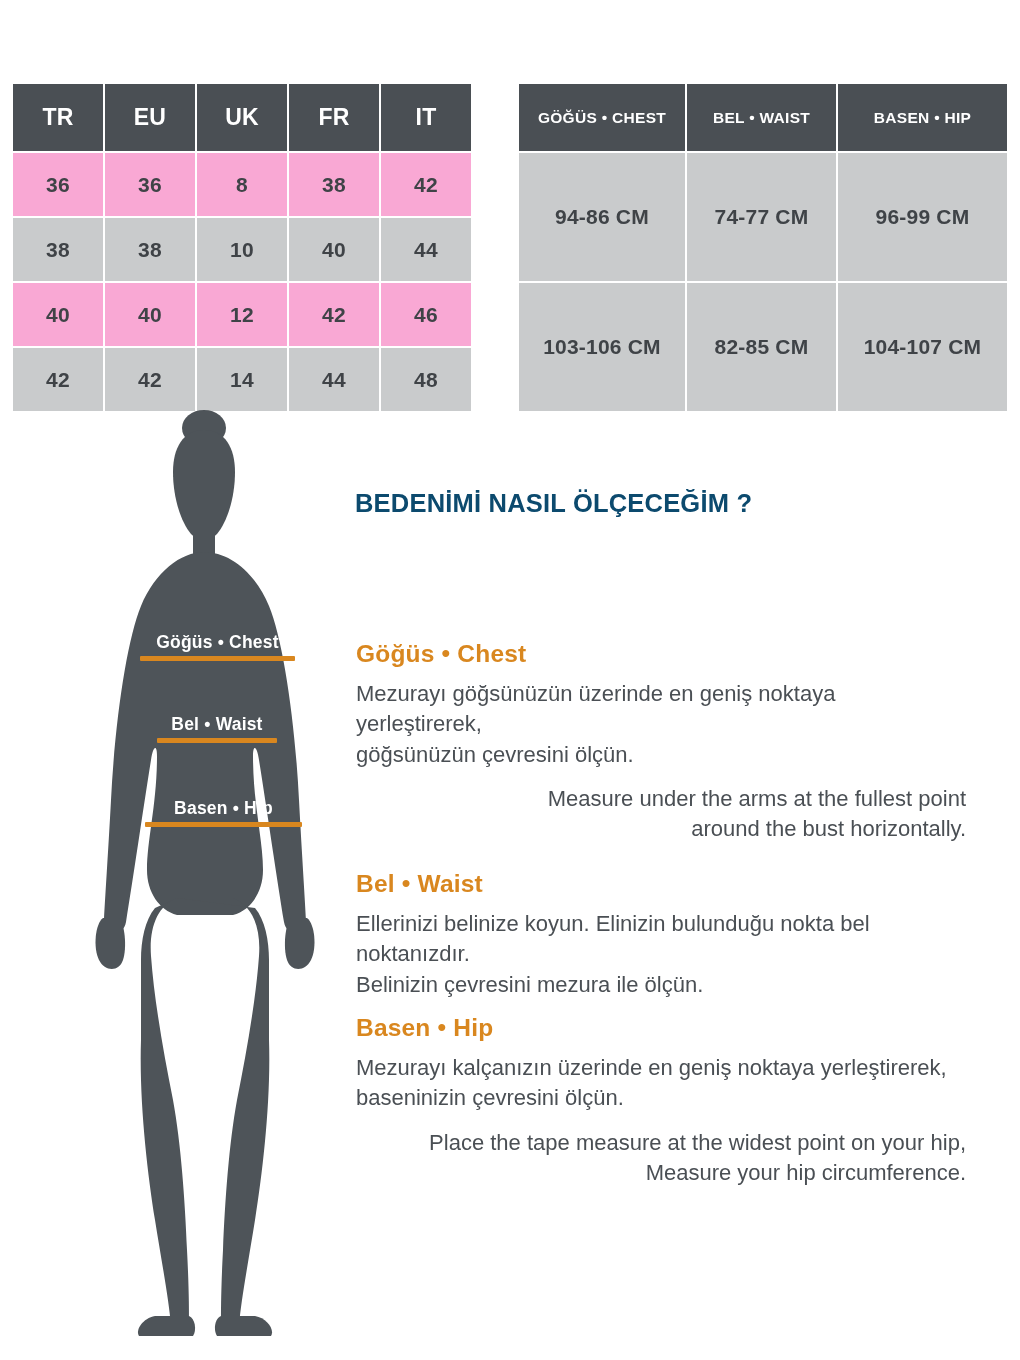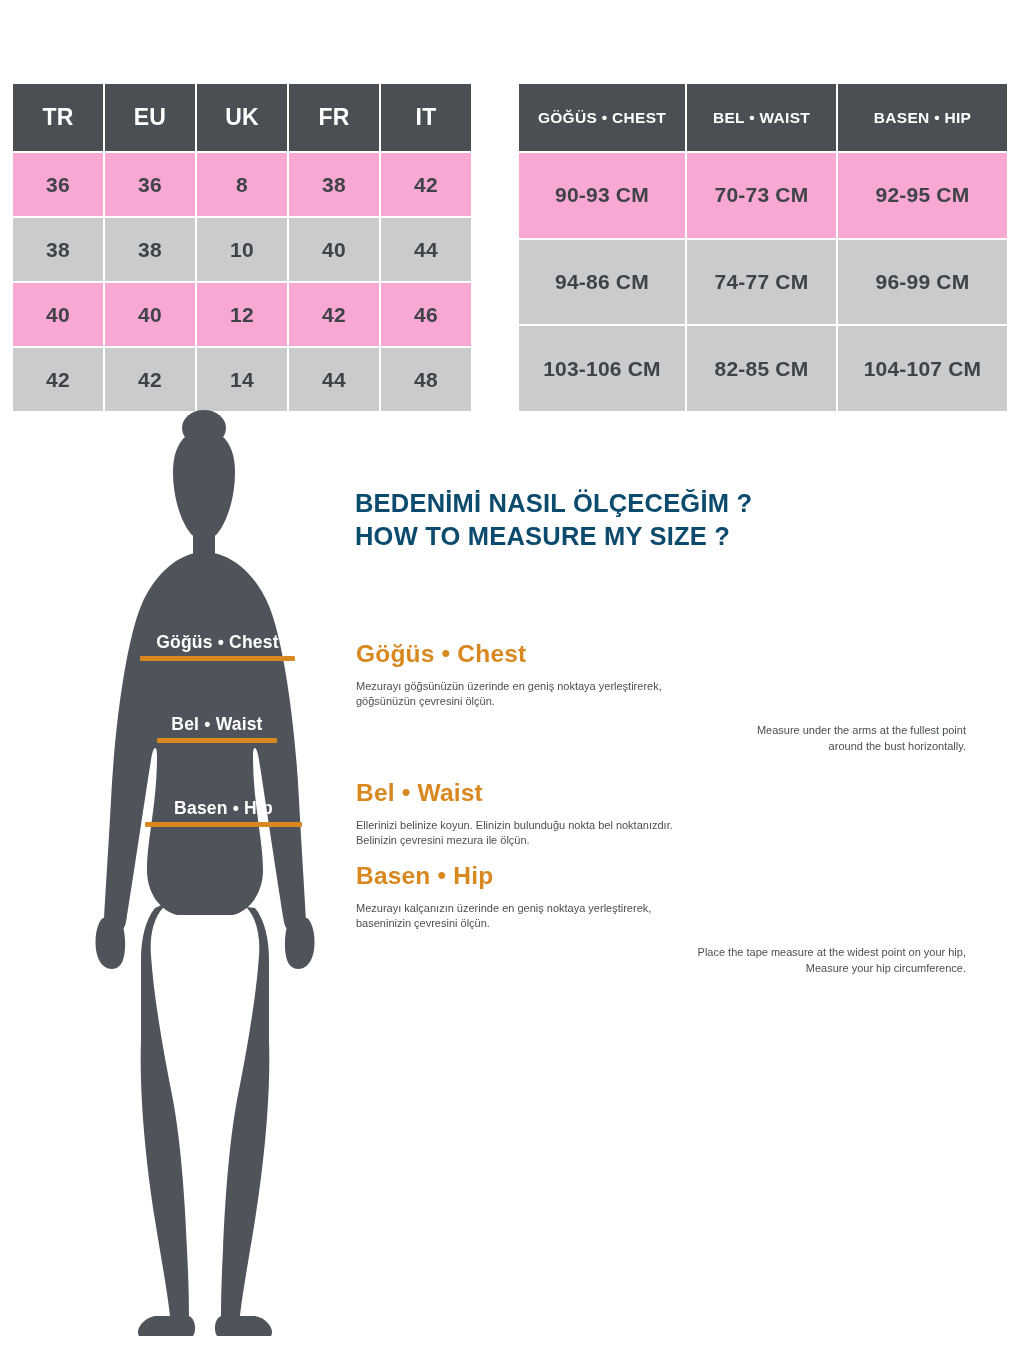--- a/index.html
+++ b/index.html
@@ -118,21 +118,21 @@
     width: 610px;
   }
   .sec-head {
     color: #d9871f;
     font-size: 24.5px;
     font-weight: bold;
     margin: 0 0 11px 0;
     letter-spacing: 0.2px;
   }
   .sec-p {
-    font-size: 11px;
+    font-size: 22px;
     line-height: 1.38;
     color: #4a4f54;
     margin: 0 0 14px 0;
   }
   .sec-p.last { margin-bottom: 25px; text-align: right; }
   .sec { margin-bottom: 7px; }
 </style>
 </head>
 <body>
 
@@ -183,42 +183,36 @@
   <table class="t-right">
     <thead>
       <tr>
         <th class="cell hdr small c1">GÖĞÜS • CHEST</th>
         <th class="cell hdr small c2">BEL • WAIST</th>
         <th class="cell hdr small c3">BASEN • HIP</th>
       </tr>
     </thead>
     <tbody>
       <tr>
-        <td class="cell c1">90-93 CM</td>
-        <td class="cell c2">70-73 CM</td>
-        <td class="cell c3">92-95 CM</td>
-      </tr>
-      <tr>
         <td class="cell c1 shaded">94-86 CM</td>
         <td class="cell c2 shaded">74-77 CM</td>
         <td class="cell c3 shaded">96-99 CM</td>
       </tr>
       <tr>
         <td class="cell c1 shaded">103-106 CM</td>
         <td class="cell c2 shaded">82-85 CM</td>
         <td class="cell c3 shaded">104-107 CM</td>
       </tr>
     </tbody>
   </table>
 
 </div>
 
 <div class="title-block">
   <div>BEDENİMİ NASIL ÖLÇECEĞİM ?</div>
-  <div>HOW TO MEASURE MY SIZE ?</div>
 </div>
 
 <div class="figure">
   <svg width="260" height="940" viewBox="0 0 260 940">
     <g fill="#4e5459">
 
       <ellipse cx="119" cy="28" rx="22" ry="18"></ellipse>
 
       <path d="M119 30 C 98 30 88 48 88 72 C 88 98 96 122 106 134 C 112 141 126 141 132 134 C 142 122 150 98 150 72 C 150 48 140 30 119 30 Z"></path>
 

